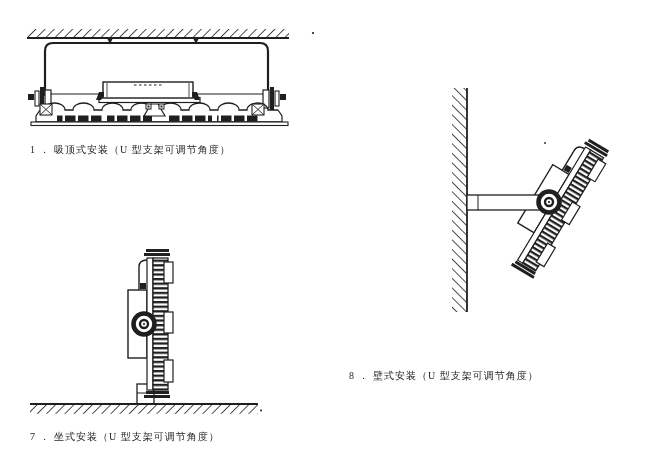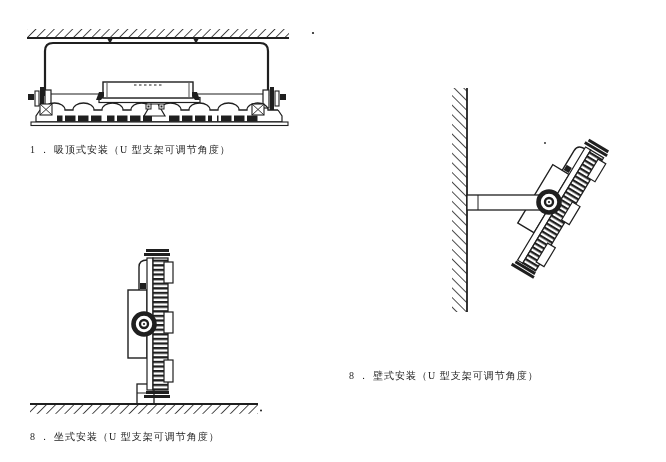--- a/index.html
+++ b/index.html
@@ -153,15 +153,15 @@
         <line x1="478" y1="195" x2="478" y2="210" stroke="currentColor" stroke-width="1"></line>
       </g>
       <use href="#knobG" transform="translate(549,202)"></use>
       <circle cx="545" cy="143" r="0.9" fill="currentColor"></circle>
     </g>
 
     <circle cx="313" cy="33" r="1.1" fill="currentColor"></circle>
   </svg>
 
   <div class="caption cap1">1 ． 吸顶式安装（U 型支架可调节角度）</div>
-  <div class="caption cap2">8 ． 坐式安装（U 型支架可调节角度）</div>
+  <div class="caption cap2">7 ． 坐式安装（U 型支架可调节角度）</div>
   <div class="caption cap3">8 ． 壁式安装（U 型支架可调节角度）</div>
 </div>
 
 </body></html>

